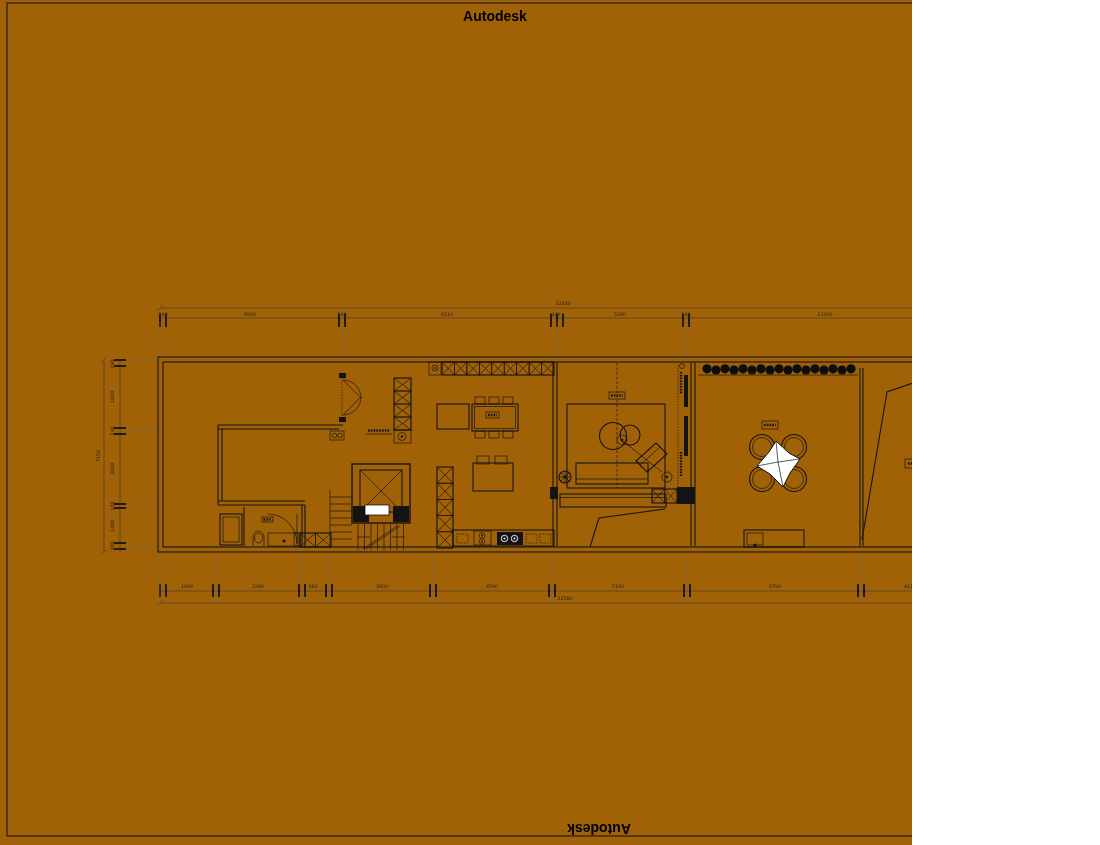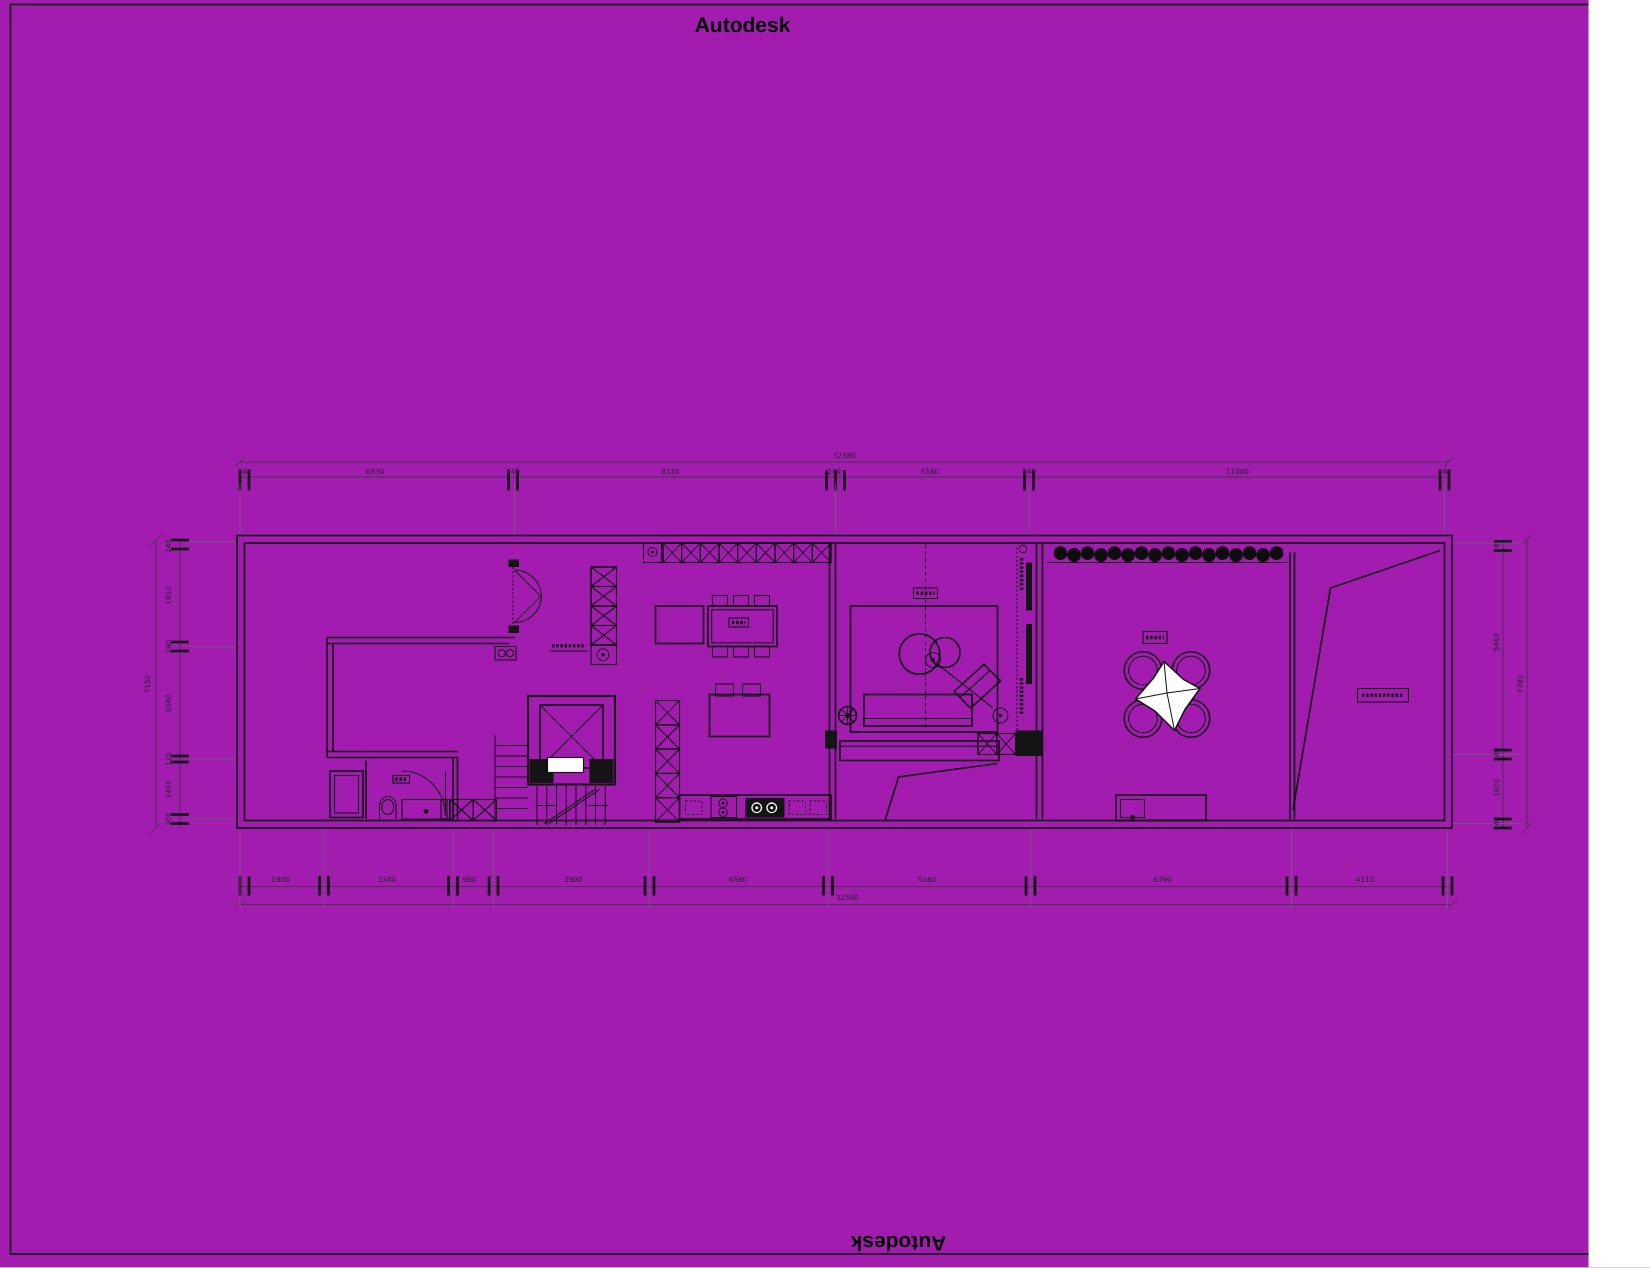--- a/index.html
+++ b/index.html
@@ -1,16 +1,16 @@
 <!DOCTYPE html>
 <html><head>
 <meta charset="utf-8">
 <style>
   html,body{margin:0;padding:0;background:#fff;}
-  .stage{position:relative;width:1059px;height:845px;background:#a21caf;overflow:hidden;
+  .stage{position:relative;width:912px;height:845px;background:#a16207;overflow:hidden;
          font-family:"Liberation Sans",sans-serif;}
   svg{position:absolute;left:0;top:0;}
   .w   {stroke:#141414;stroke-width:1.1;fill:none;}
   .w2  {stroke:#141414;stroke-width:0.7;fill:none;}
   .blk {fill:#141414;stroke:none;}
   .dim {stroke:#3a3a3a;stroke-width:0.6;fill:none;}
   .tick{stroke:#141414;stroke-width:1.8;}
   .ext {stroke:#6a6a6a;stroke-width:0.45;}
   .dash{stroke-dasharray:2.6,2;}
   .dot {stroke-dasharray:1.4,1.4;}

